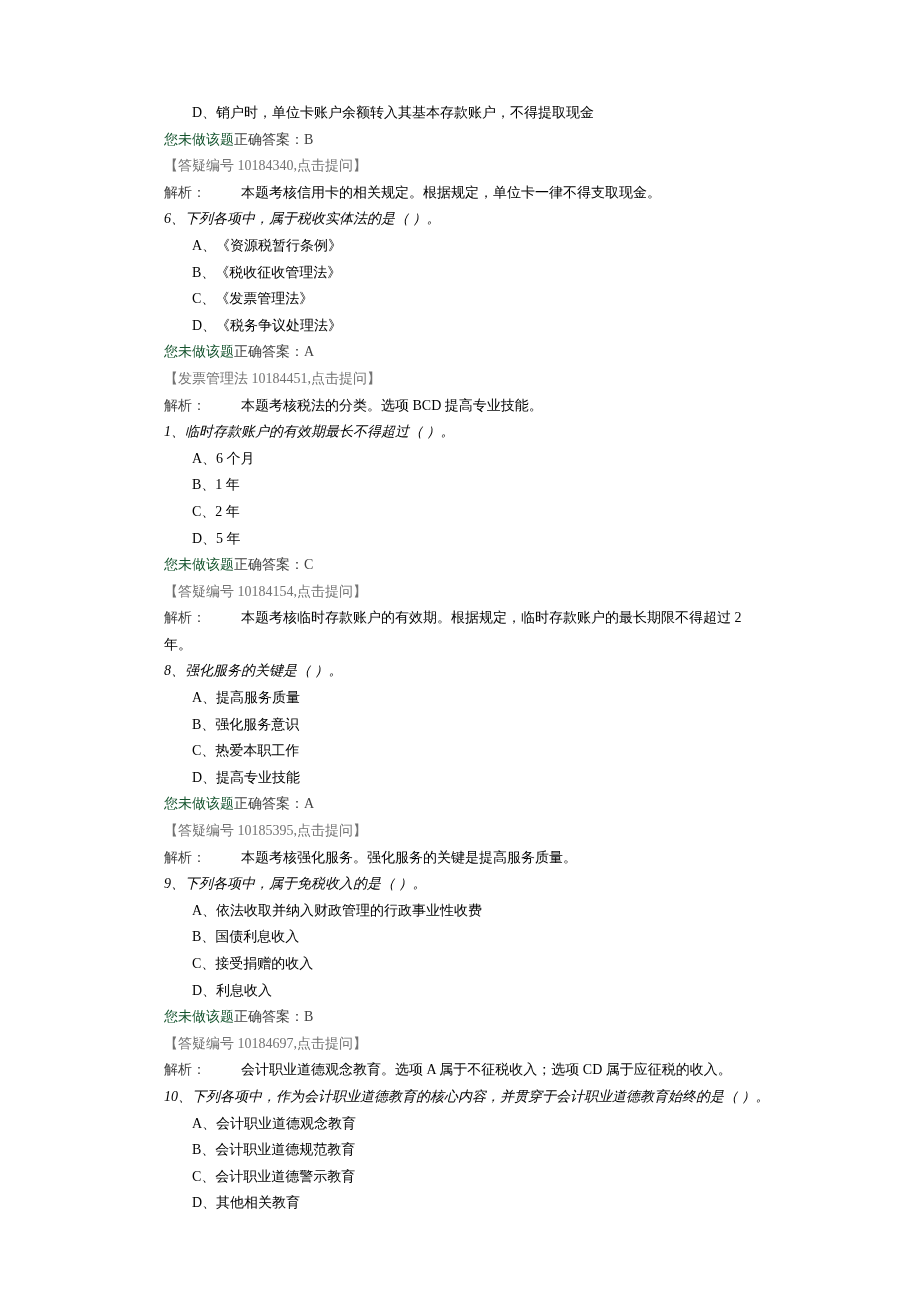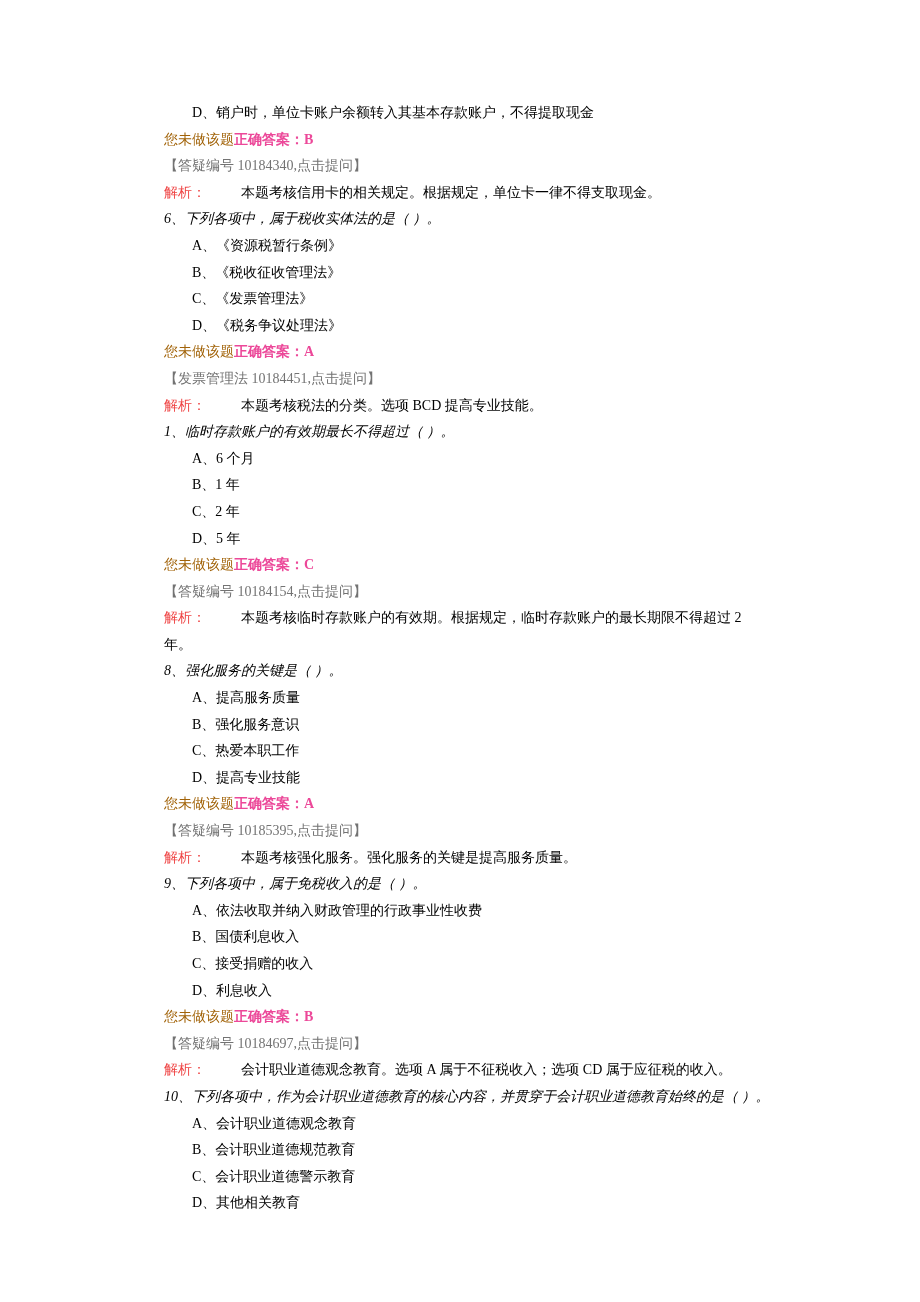--- a/index.html
+++ b/index.html
@@ -14,32 +14,31 @@
       box-sizing: border-box;
     }
     .option {
       padding-left: 42px;
     }
     .question {
       padding-left: 14px;
       font-style: italic;
     }
     .status {
-      color: #a16207;
+      color: #14532d;
       text-align: center;
     }
     .answer {
-      color: #ec4899;
-      font-weight: bold;
+      color: #404040;
     }
     .qa-link {
       color: #737373;
     }
     .analysis-label {
-      color: #ef4444;
+      color: #404040;
     }
     .analysis-text {
       color: #000;
       margin-left: 35px;
     }
     .line {
       padding-left: 14px;
     }
   </style>
 </head>

